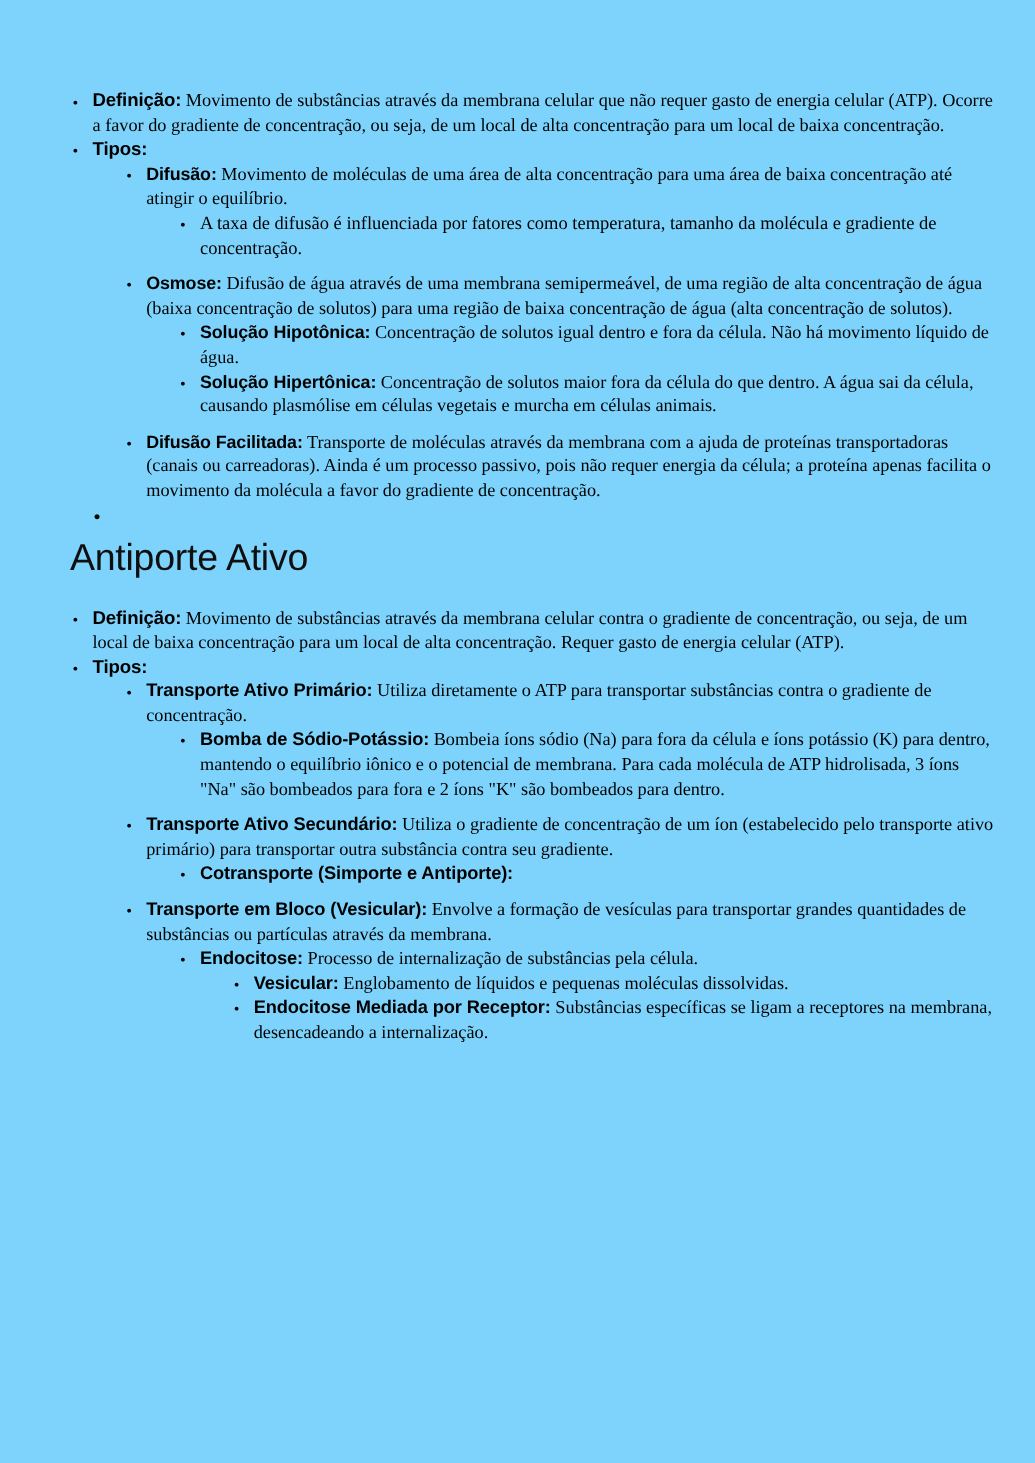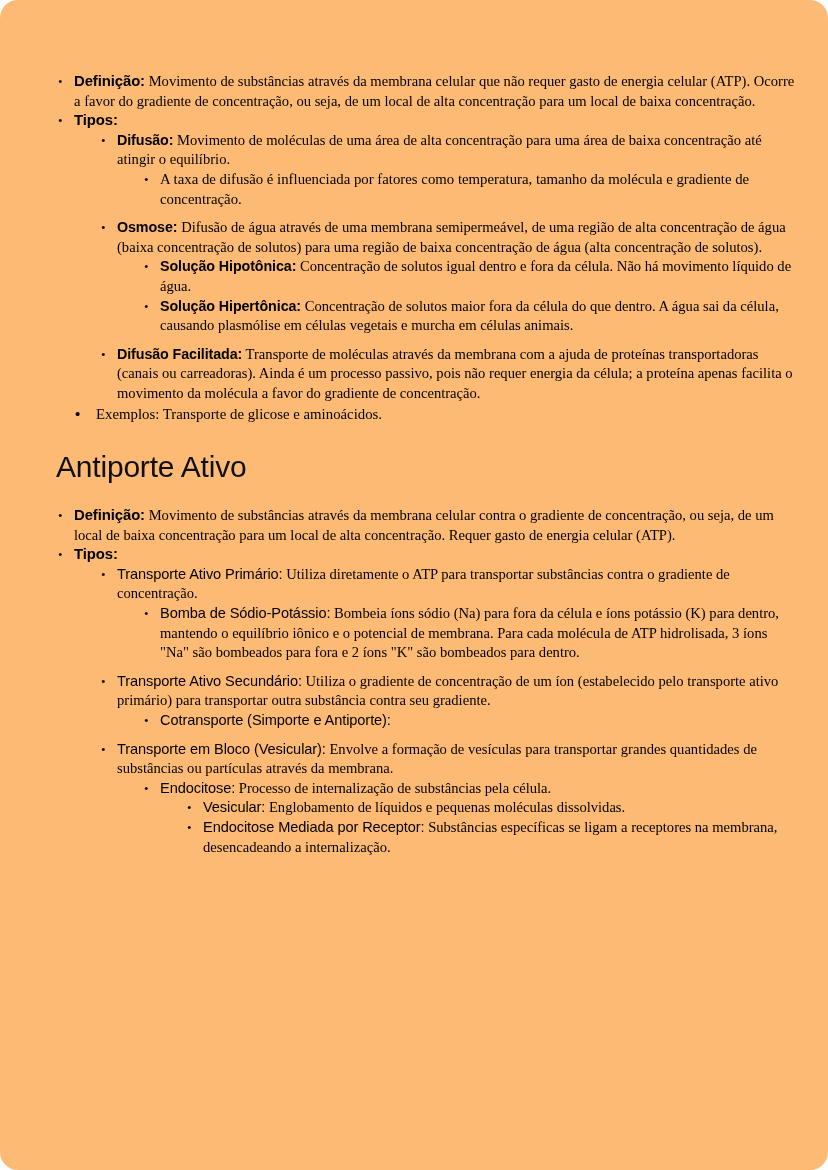--- a/index.html
+++ b/index.html
@@ -18,22 +18,21 @@
     -webkit-font-smoothing: antialiased;
   }
   .page {
     position: absolute;
     left: 0;
     top: 0;
     width: 828px;
     height: 1170px;
     padding: 12px;
     box-sizing: border-box;
-    background: #fdba74;
-    border-radius: 18px;
+    background: #7dd3fc;
   }
   .content {
     position: absolute;
     left: 56px;
     top: 72px;
     width: 740px;
   }
 
   
   ul.lvl {
@@ -71,21 +70,21 @@
 
   
   .lead {
     font-family: "Liberation Sans", "DejaVu Sans", sans-serif;
     font-weight: bold;
     font-size: 14.3px;
     letter-spacing: -0.1px;
   }
   .lead-reg {
     font-family: "Liberation Sans", "DejaVu Sans", sans-serif;
-    font-weight: normal;
+    font-weight: bold;
     font-size: 14.6px;
     letter-spacing: -0.1px;
   }
   .body {
     font-family: "Liberation Serif", "DejaVu Serif", serif;
     font-weight: normal;
     font-size: 14.6px;
   }
   .serif-only {
     font-family: "Liberation Serif", "DejaVu Serif", serif;
@@ -163,21 +162,21 @@
               </ul>
             </li>
 
             <li class="item gap-top">
               <span class="bullet"></span><span class="lead">Difusão Facilitada:</span><span class="body"> Transporte de moléculas através da membrana com a ajuda de proteínas transportadoras (canais ou carreadoras). Ainda é um processo passivo, pois não requer energia da célula; a proteína apenas facilita o movimento da molécula a favor do gradiente de concentração.</span>
             </li>
           </ul>
         </li>
 
         <li class="item exemplos">
-          <span class="bullet"></span><span class="serif-only">Exemplos: Transporte de glicose e aminoácidos.</span>
+          <span class="bullet"></span>
         </li>
       </ul>
     </div>
 
     <div>
       <h1 class="section-heading">Antiporte Ativo</h1>
 
       <ul class="lvl d1">
 
         <li class="item">

